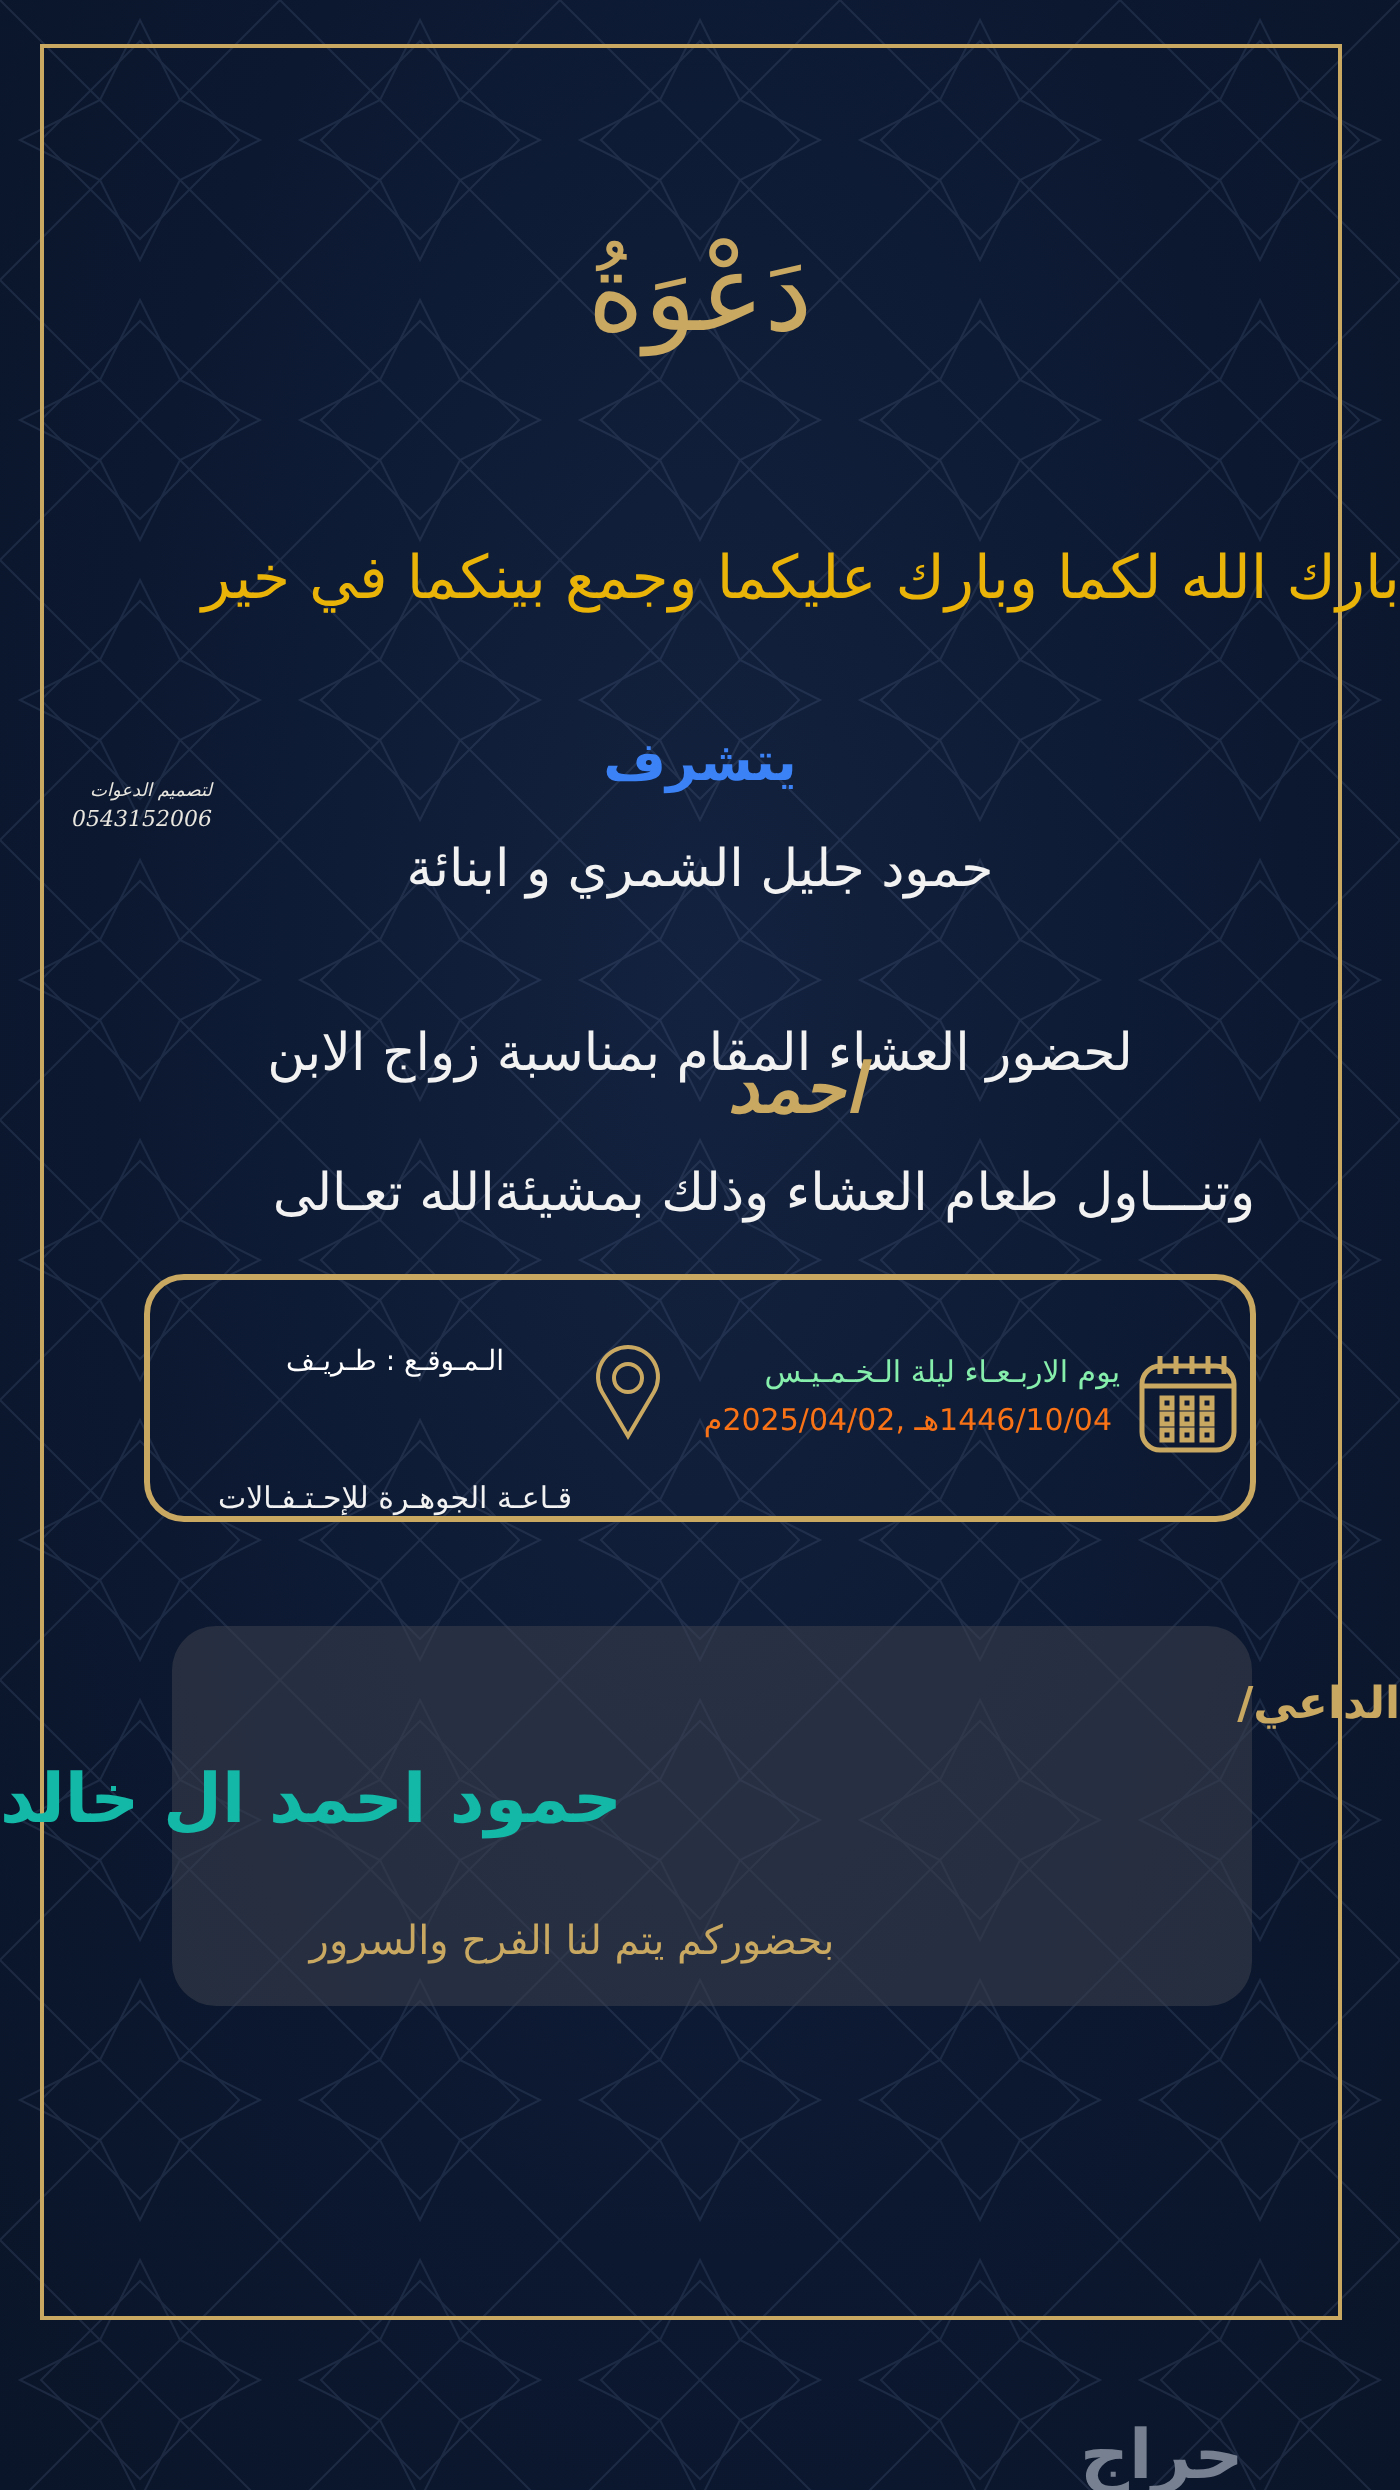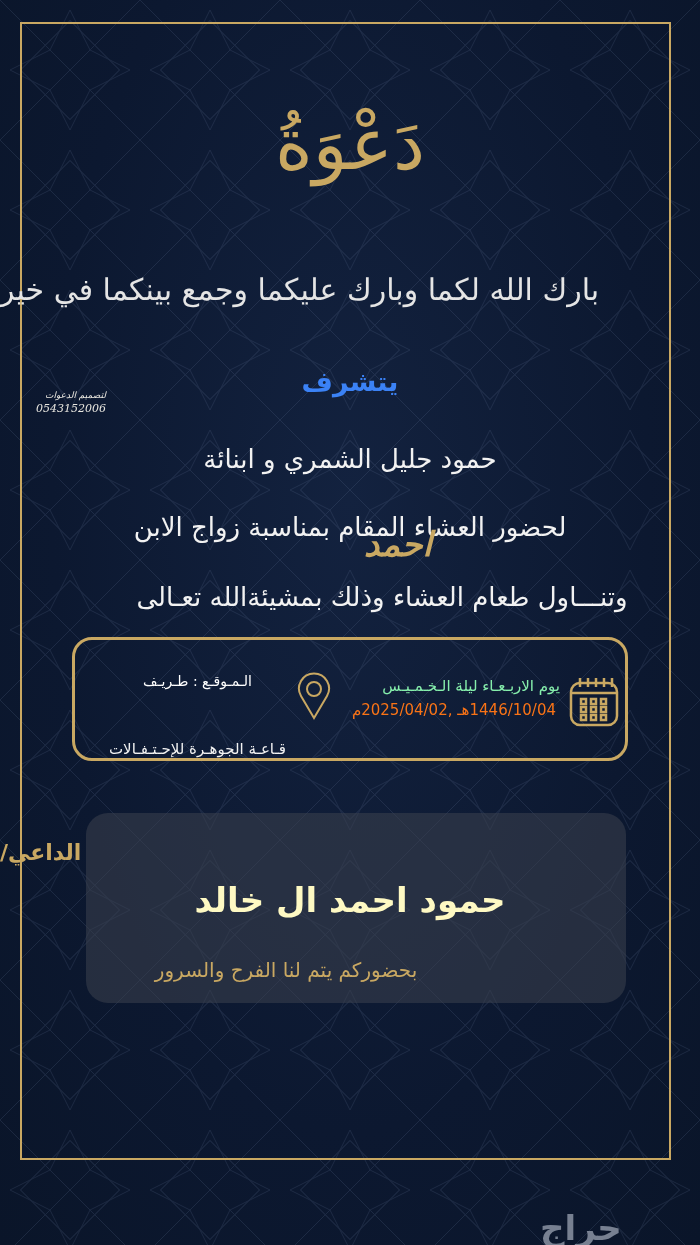--- a/index.html
+++ b/index.html
@@ -14,44 +14,44 @@
     background:
       radial-gradient(ellipse at 50% 40%, #13223f 0%, #0c1830 60%, #0a1529 100%);
   }
   .pattern { position:absolute; inset:0; opacity:0.18; }
   .frame {
     position:absolute; left:20px; top:22px; width:651px; height:1138px;
     border:2px solid #c9a862;
     box-sizing:border-box;
   }
   .title {
-    position:absolute; left:0; width:700px; top:108px; text-align:center;
-    color:#c9a862; font-family:"DejaVu Serif", serif; font-size:72px; line-height:1;
+    position:absolute; left:0; width:700px; top:120px; text-align:center;
+    color:#c9a862; font-family:"DejaVu Serif", serif; font-size:54px; line-height:1;
     direction:rtl;
   }
   .blessing {
-    position:absolute; left:0; width:700px; top:275px; text-align:left;
-    color:#e5e5e5; font-family:"DejaVu Serif", serif; font-size:30px; line-height:1;
+    position:absolute; left:0; width:700px; top:275px; text-align:right;
+    color:#eab308; font-family:"DejaVu Serif", serif; font-size:30px; line-height:1;
     direction:rtl; letter-spacing:-1px;
   }
   .designer {
     position:absolute; left:36px; top:390px; width:70px; text-align:right;
     color:#e8e6df; font-family:"DejaVu Serif", serif; font-style:italic;
   }
   .designer .l1 { font-size:9px; }
   .designer .l2 { font-size:11px; margin-top:2px; }
   .honored {
     position:absolute; left:0; width:700px; top:366px; text-align:center;
     color:#3b82f6; font-weight:bold; font-size:27px; direction:rtl;
   }
   .line {
     position:absolute; left:0; width:700px; text-align:center;
     color:#f2f2f2; font-size:26px; direction:rtl;
   }
-  .line1 { top:420px;margin-top:24px; }
+  .line1 { top:420px; }
   .line2 { top:492px;margin-top:20px; }
   .groom {
     position:absolute; left:0; width:700px; top:524px; text-align:center;
     color:#c9a862; font-family:"DejaVu Serif", serif; font-weight:bold; font-style:italic;
     font-size:34px; direction:rtl;padding-left:48px;
   }
   .line3 { top:582px;margin-left:32px; }
   .info-box {
     position:absolute; left:72px; top:637px; width:556px; height:124px;
     border:3px solid #c9a862; border-radius:20px; box-sizing:border-box;
@@ -68,26 +68,26 @@
     position:absolute; right:448px; top:673px; color:#ffffff; font-size:14px; direction:rtl; white-space:nowrap;
   }
   .loc-val {
     position:absolute; right:414px; top:696px; color:#f2f2f2; font-size:15px; direction:rtl; white-space:nowrap;margin-top:44px;
   }
   .host-box {
     position:absolute; left:86px; top:813px; width:540px; height:190px;
     background:rgba(60,66,78,0.55); border-radius:22px;
   }
   .host-label {
-    position:absolute; left:0; width:700px; top:840px; text-align:left;
+    position:absolute; left:0; width:700px; top:840px; text-align:right;
     color:#c9a862; font-weight:bold; font-size:22px; direction:rtl;
   }
   .host-name {
-    position:absolute; left:0; width:700px; top:880px; text-align:center;
-    color:#fef9c3; font-weight:bold; font-size:34px; direction:rtl;
+    position:absolute; left:0; width:700px; top:880px; text-align:left;
+    color:#14b8a6; font-weight:bold; font-size:34px; direction:rtl;
   }
   .host-msg {
     position:absolute; left:0; width:572px; top:958px; text-align:center;
     color:#c9a862; font-size:20px; direction:rtl;
   }
   .watermark {
     position:absolute; left:540px; top:1208px; color:#8a93a3;
     font-weight:bold; font-size:34px; direction:rtl; opacity:0.85; letter-spacing:-2px;
   }
 </style>

